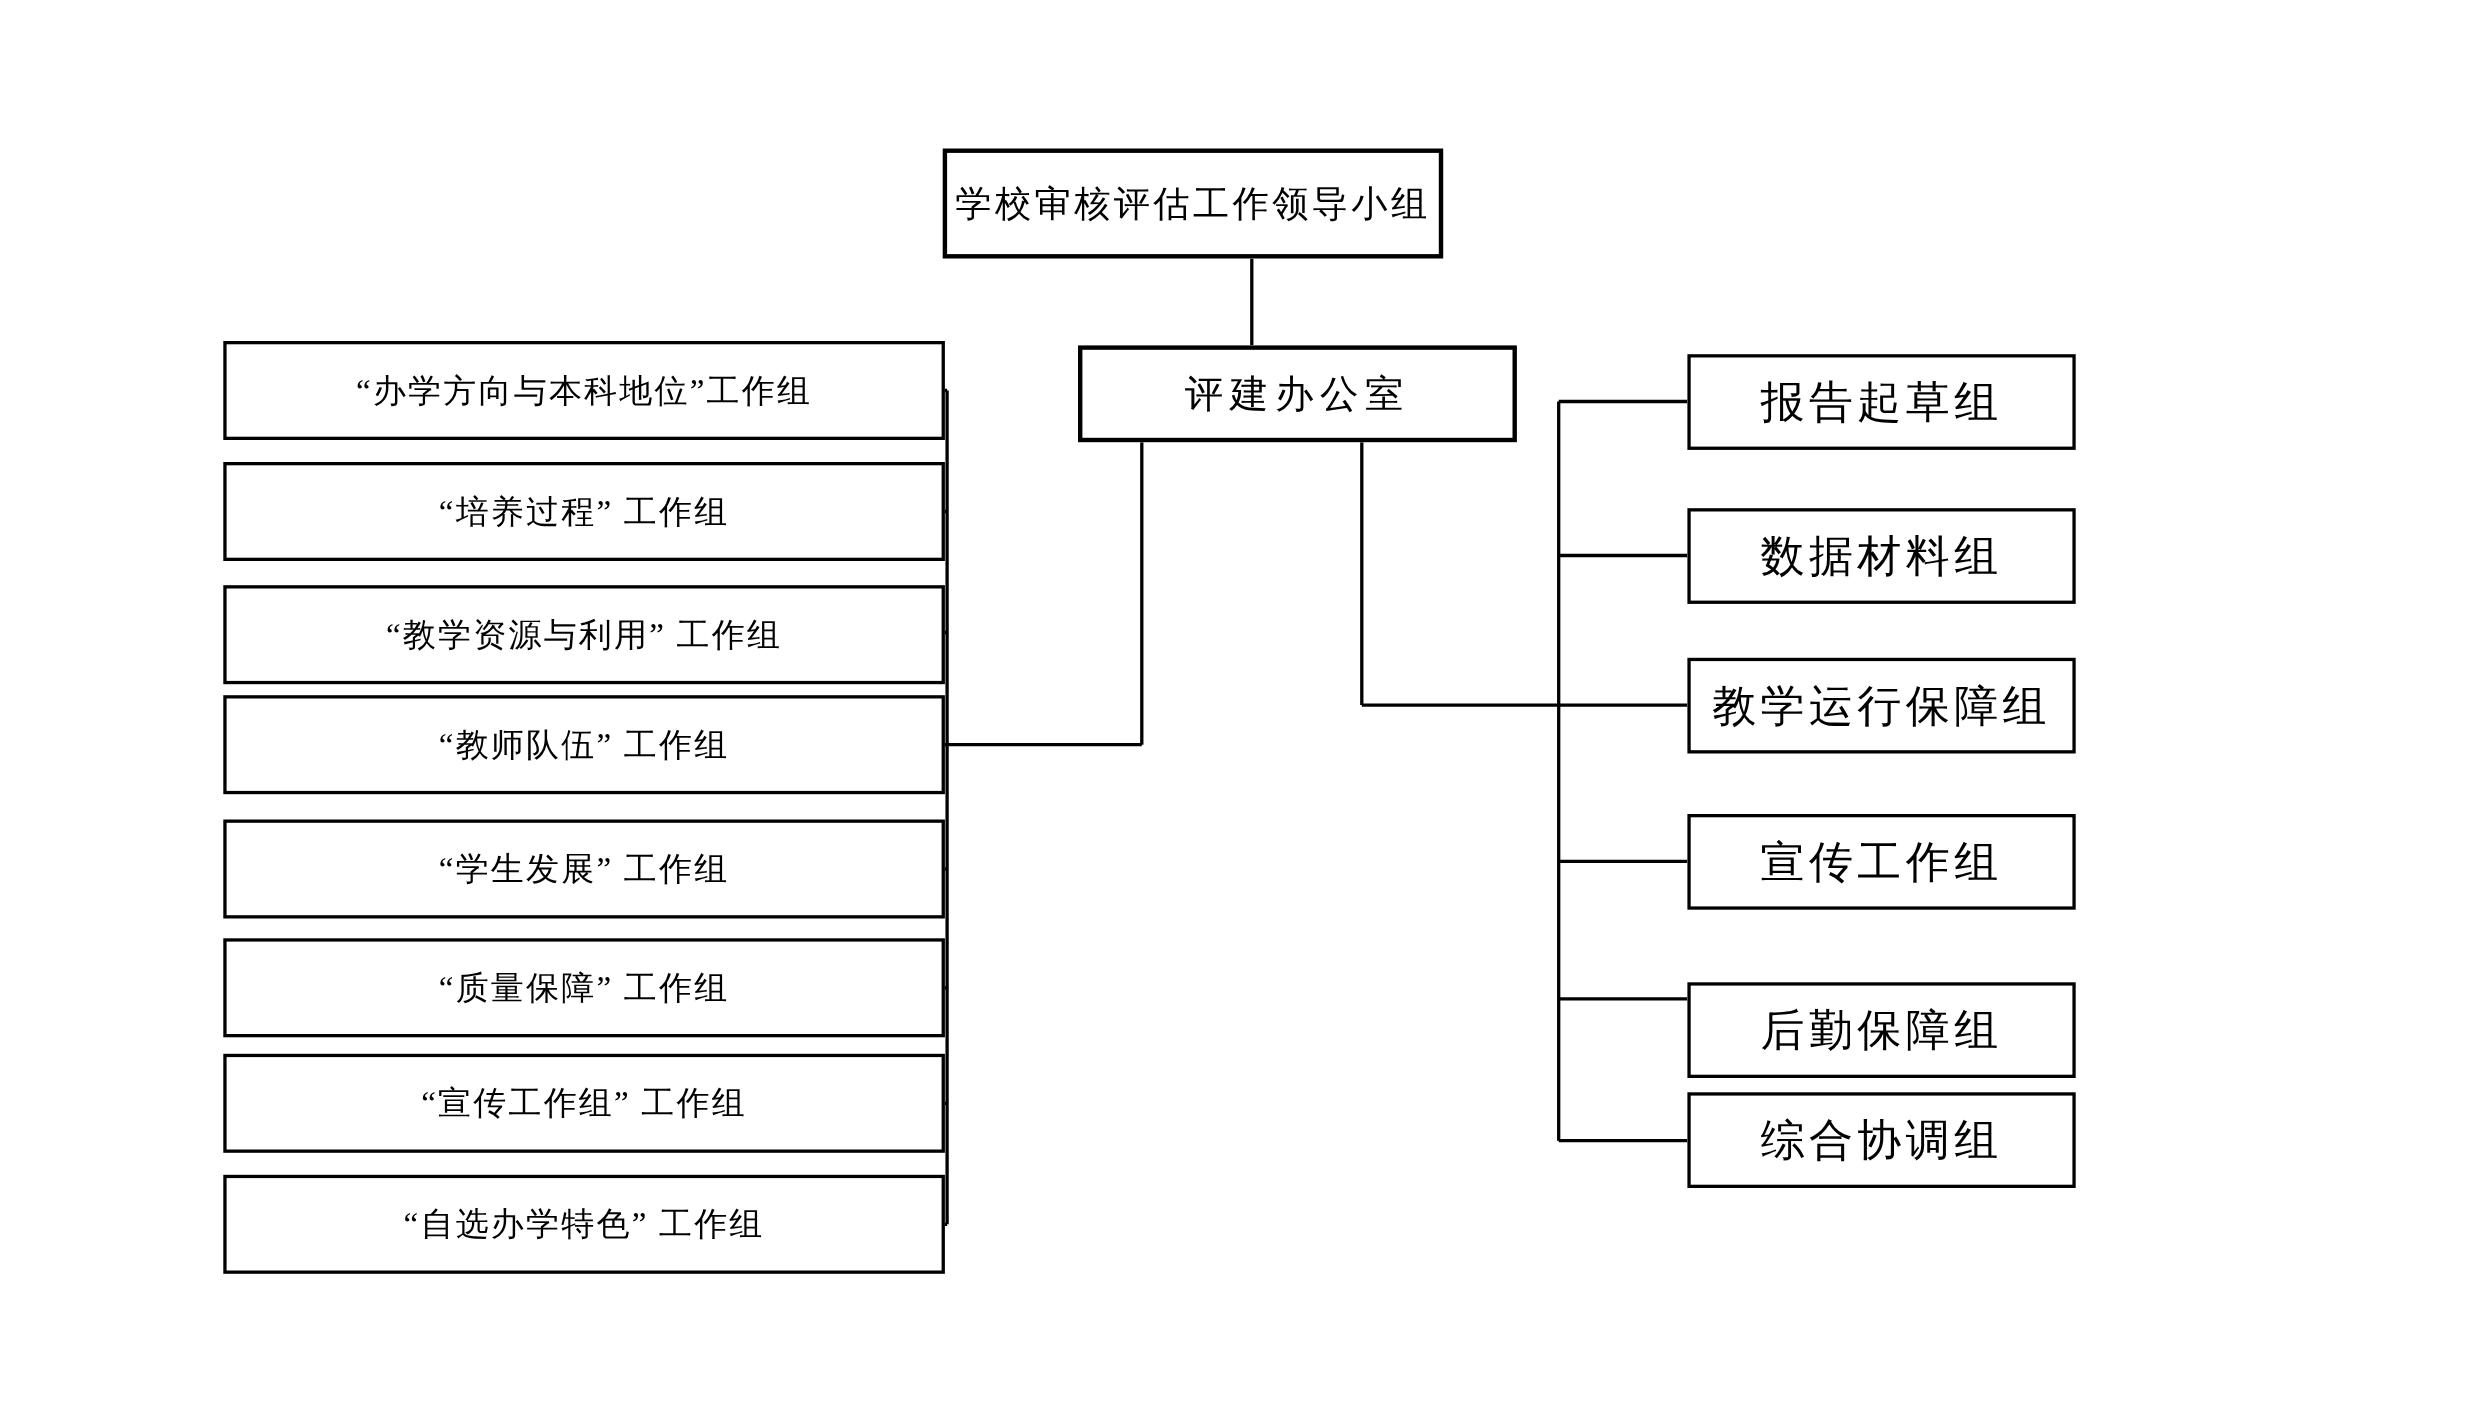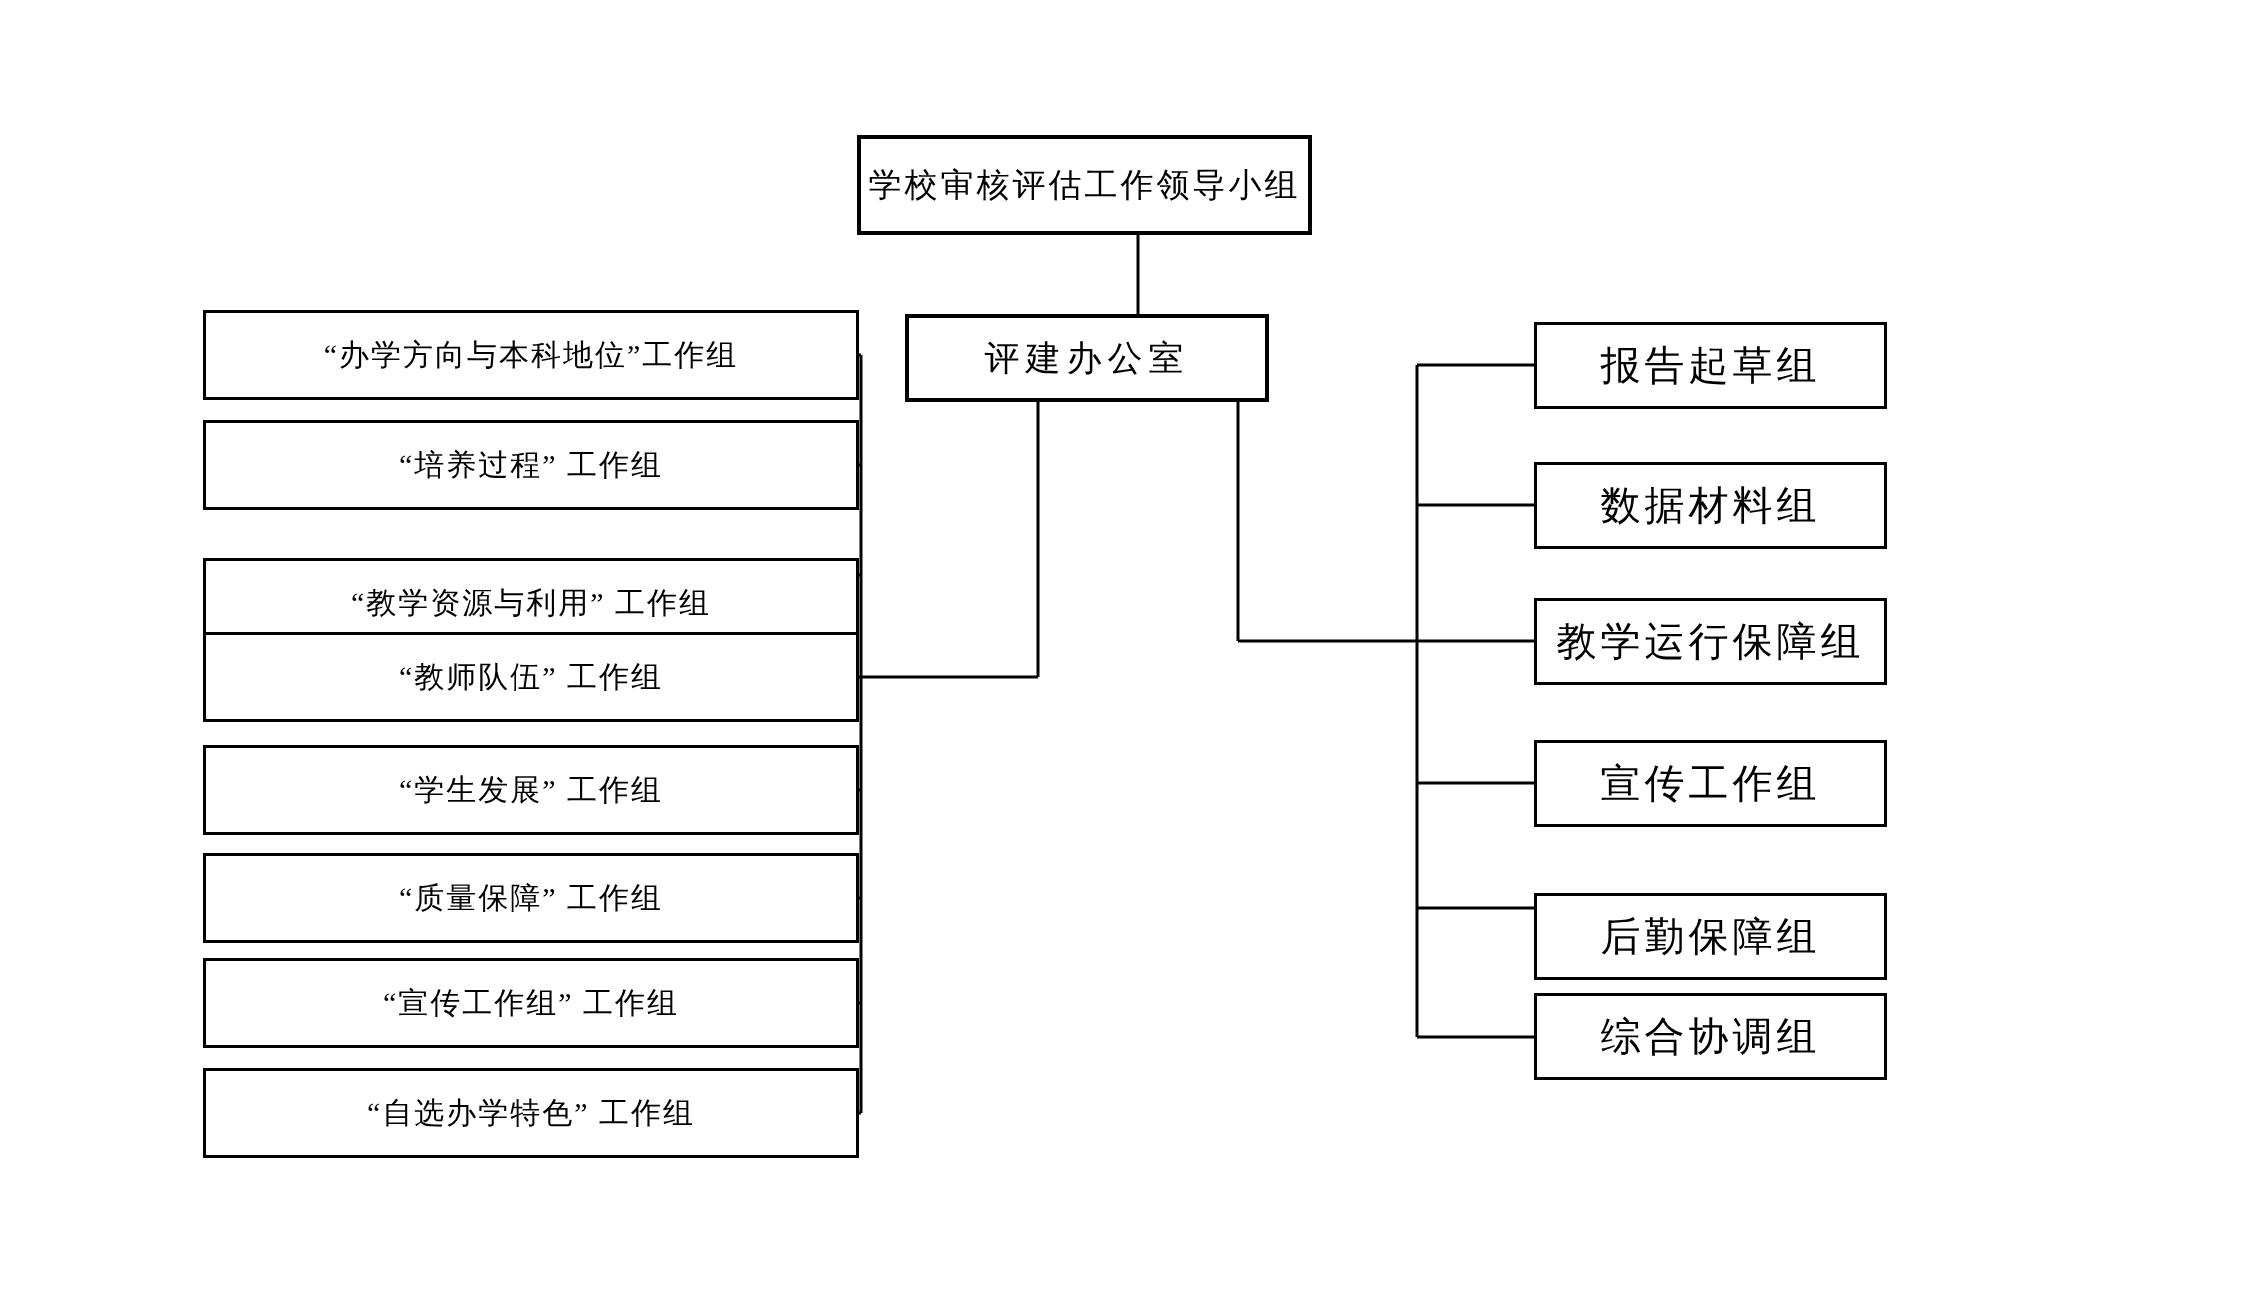--- a/index.html
+++ b/index.html
@@ -34,38 +34,38 @@
     box-sizing: border-box;
     white-space: nowrap;
   }
   .box-root {
     left: 857px; top: 135px; width: 455px; height: 100px;
     border-width: 4px;
     font-size: 33px;
     letter-spacing: 3px;
   }
   .box-office {
-    left: 905px; top: 314px; width: 364px; height: 88px;
+    left: 980px; top: 314px; width: 399px; height: 88px;
     border-width: 4px;
     font-size: 35px;
     letter-spacing: 6px;
   }
   .box-left {
     left: 203px; width: 656px; height: 90px;
     font-size: 30px;
     letter-spacing: 2px;
   }
   .box-right {
     left: 1534px; width: 353px; height: 87px;
     font-size: 40px;
     letter-spacing: 4px;
   }
   .l1 { top: 310px; }
   .l2 { top: 420px; }
-  .l3 { top: 558px; }
+  .l3 { top: 532px; }
   .l4 { top: 632px; }
   .l5 { top: 745px; }
   .l6 { top: 853px; }
   .l7 { top: 958px; }
   .l8 { top: 1068px; }
   .r1 { top: 322px; }
   .r2 { top: 462px; }
   .r3 { top: 598px; }
   .r4 { top: 740px; }
   .r5 { top: 865px; margin-top: 28px; }

